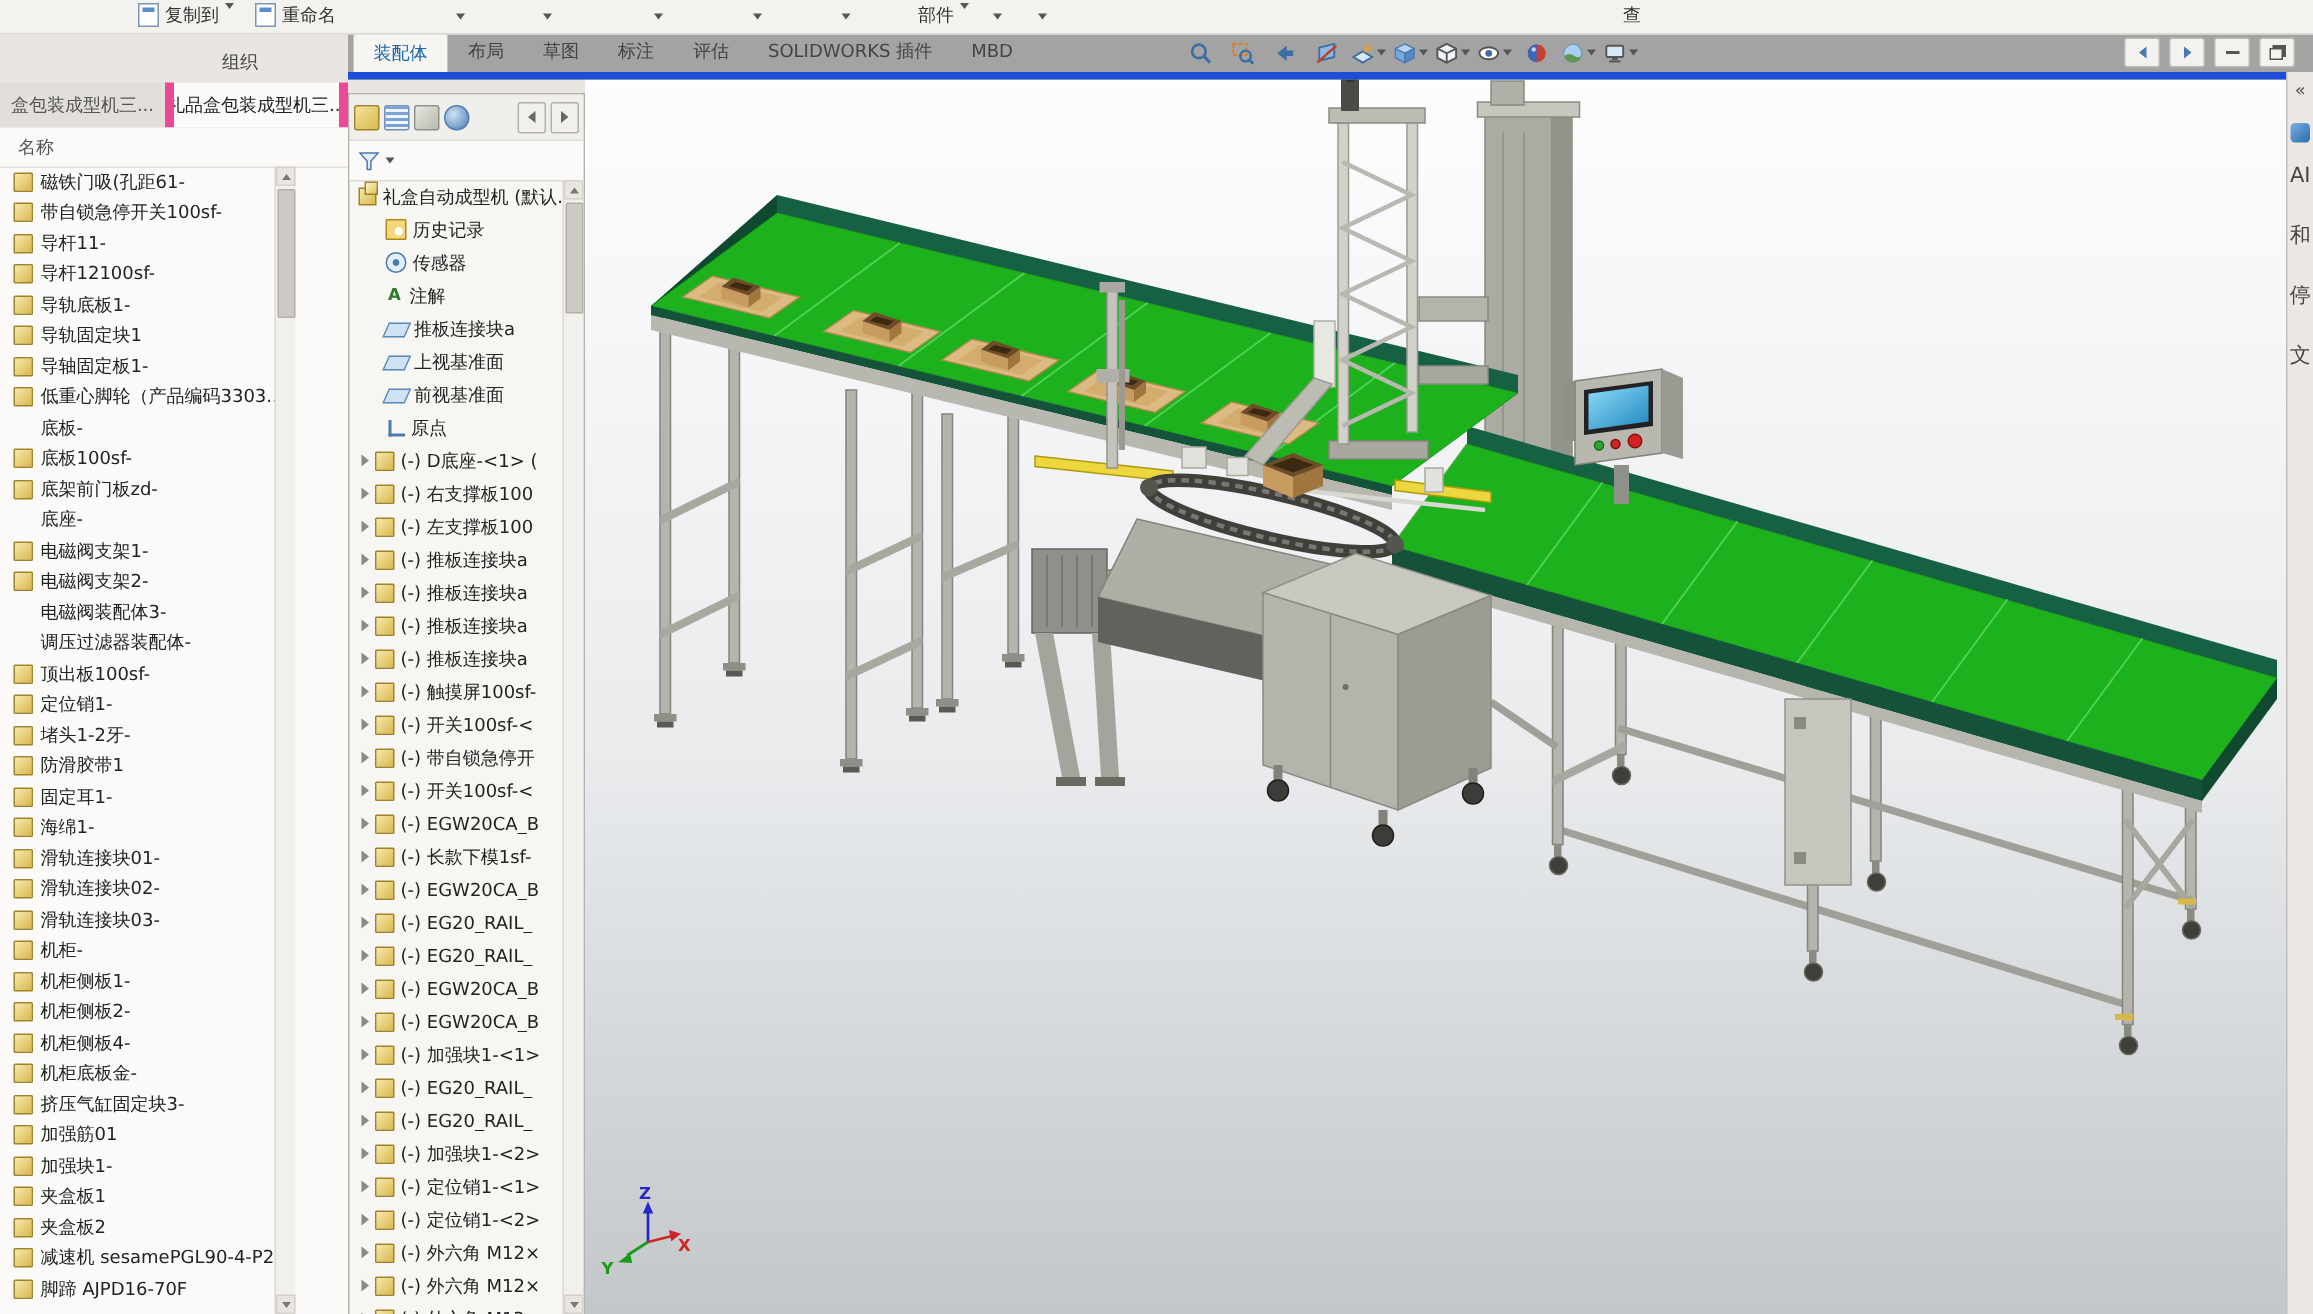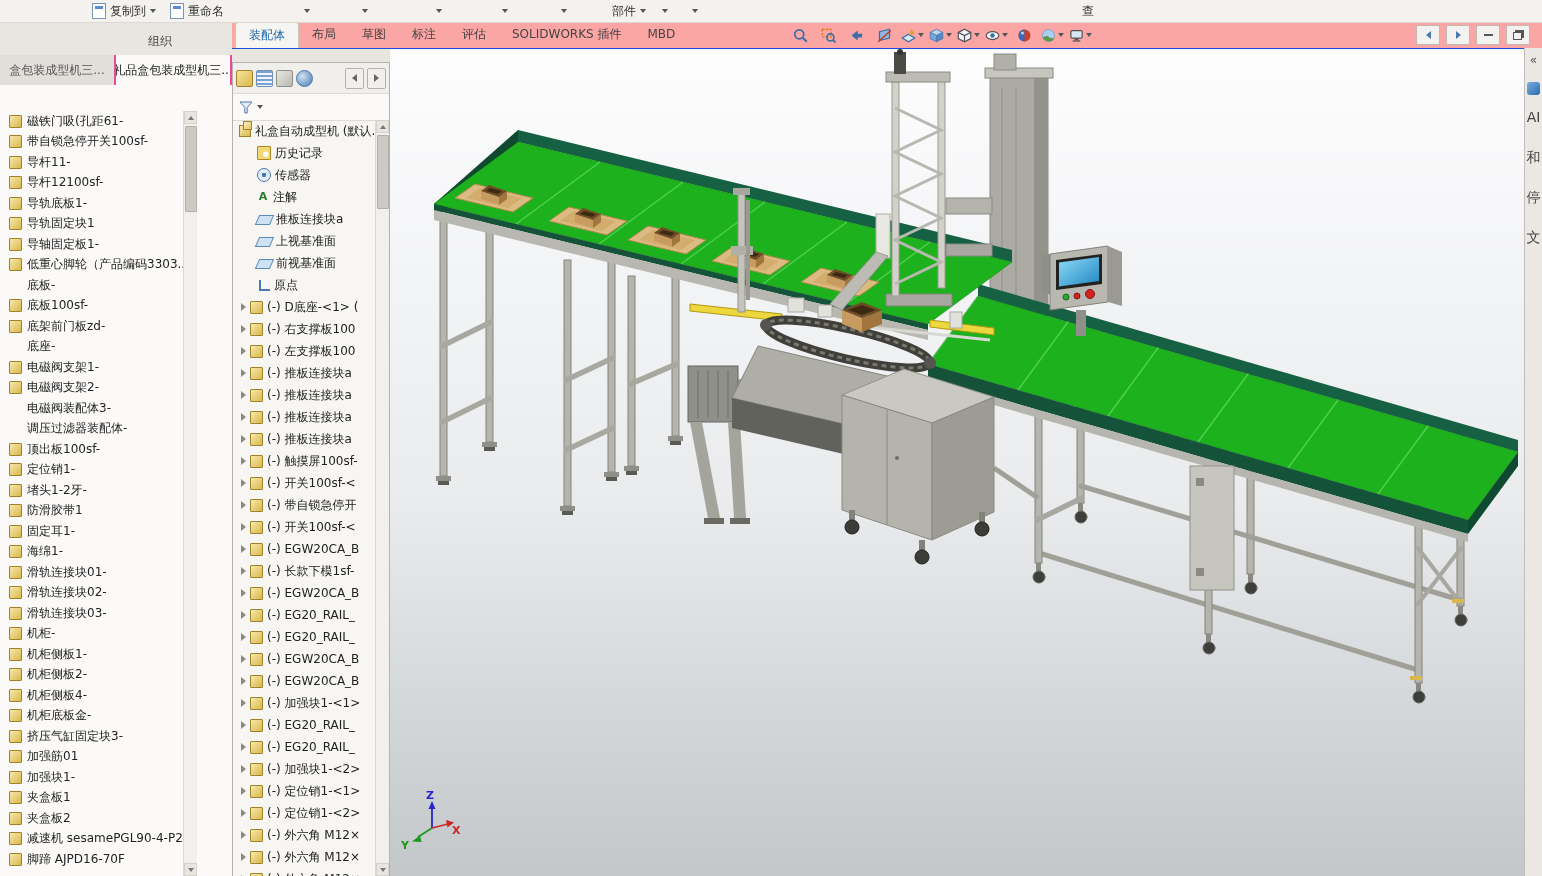--- a/index.html
+++ b/index.html
@@ -2,45 +2,45 @@
 <html><head>
 <meta charset="utf-8">
 <style>
   html,body{margin:0;padding:0}
   body{width:1542px;height:876px;overflow:hidden;position:relative;
        font-family:"DejaVu Sans","Liberation Sans",sans-serif;font-size:12px;color:#222;
        background:#e9e6e1;}
 
   
   #topbar{position:absolute;left:0;top:0;width:1542px;height:22px;background:#f4f2ef;border-bottom:1px solid #dcd9d3;z-index:30}
-  .tb-btn{position:absolute;top:2px;height:18px;display:flex;align-items:center;gap:4px;color:#333;white-space:nowrap}
+  .tb-btn{position:absolute;top:2px;height:18px;display:flex;align-items:flex-start;gap:4px;color:#333;white-space:nowrap}
   .tb-ico{width:12px;height:14px;background:#fff;border:1px solid #7a94b8;position:relative;flex:none}
   .tb-ico::after{content:"";position:absolute;left:2px;top:2px;right:2px;height:3px;background:#5a8ad0}
   .caret{width:0;height:0;border-left:3.5px solid transparent;border-right:3.5px solid transparent;border-top:4px solid #555;flex:none}
   .tb-dd{position:absolute;top:4px;width:14px;height:14px;display:flex;align-items:center;justify-content:center}
   #grouplabel{position:absolute;left:118px;top:33px;width:84px;text-align:center;font-size:12px;color:#444;z-index:31}
 
   
-  #ribbonrow{position:absolute;left:232px;top:22px;width:1310px;height:26px;background:#fca5a5;border-bottom:1px solid #1d4ed8;z-index:20}
+  #ribbonrow{position:absolute;left:232px;top:22px;width:1310px;height:26px;background:#a3a3a3;border-bottom:5px solid #1d4ed8;z-index:20}
   #ribbon-tabs{display:flex;height:26px;padding-left:3px}
   .rtab{line-height:25px;padding:0 13px;font-size:12px;color:#444;cursor:default;white-space:nowrap}
   .rtab.active{background:#f7f5f2;color:#1a66a8;border:1px solid #c9c6c0;border-bottom:none;border-radius:3px 3px 0 0;line-height:24px}
   #view-toolbar{position:absolute;left:556px;top:2px;display:flex;gap:3px;align-items:center}
   .hbtn{width:25px;height:22px;display:flex;align-items:center;justify-content:center;gap:2px;border-radius:2px}
   .hbtn svg{width:15px;height:15px}
   #window-controls{position:absolute;right:12px;top:3px;display:flex}
   .wc{width:22px;height:18px;border:1px solid #bdbab4;background:#f4f2ee;display:flex;align-items:center;justify-content:center;margin-left:6px;border-radius:2px}
   .tri-l{width:0;height:0;border-top:4px solid transparent;border-bottom:4px solid transparent;border-right:5px solid #4a7ab0}
   .tri-r{width:0;height:0;border-top:4px solid transparent;border-bottom:4px solid transparent;border-left:5px solid #4a7ab0}
   .minbar{width:9px;height:2px;background:#555}
   .restbox{width:7px;height:6px;border:1px solid #555;box-shadow:2px -2px 0 0 #555;margin-left:-2px;margin-top:2px;background:#f4f2ee}
 
   
   #doctabs{position:absolute;left:0;top:55px;width:232px;height:30px;background:#e2dfda;display:flex;border-bottom:1px solid #c6c3bd;z-index:25}
-  .dtab{flex:1;display:flex;align-items:center;justify-content:center;font-size:12px;color:#555;border-right:2px solid #ec4899;white-space:nowrap;overflow:hidden;padding:0 2px}
+  .dtab{flex:1;display:flex;align-items:center;justify-content:center;font-size:12px;color:#555;border-right:6px solid #ec4899;white-space:nowrap;overflow:hidden;padding:0 2px}
   .dtab.active{background:#fbfaf8;color:#222}
 
   
   #partspanel{position:absolute;left:0;top:85px;width:232px;height:791px;background:#fbfaf8;border-right:1px solid #c2bfba;overflow:hidden;z-index:25}
   #parts-header{height:26px;border-bottom:1px solid #e5e2dd;display:flex;align-items:center;padding-left:12px;color:#555}
   #parts-tree{position:absolute;left:0;top:26px;right:0;bottom:0;overflow:hidden}
   .prow{height:20.5px;display:flex;align-items:center;padding-left:9px;gap:5px;white-space:nowrap;overflow:hidden}
   .picon{width:11px;height:11px;background:linear-gradient(135deg,#f7e9ab,#d9b84e);border:1px solid #a08228;border-radius:1px;flex:none}
   .picon.none{visibility:hidden}
 
@@ -461,20 +461,21 @@
   </g>
 </svg>
 </div>
 
 <div id="doctabs">
     <div class="dtab">盒包装成型机三...</div>
     <div class="dtab active">礼品盒包装成型机三...</div>
   </div>
 
 <div id="partspanel">
+  <div id="parts-header">名称</div>
   <div id="parts-tree">
       <div class="prow">
         <span class="picon"></span>
         <span class="plab">磁铁门吸(孔距61-</span>
       </div>
       <div class="prow">
         <span class="picon"></span>
         <span class="plab">带自锁急停开关100sf-</span>
       </div>
       <div class="prow">

